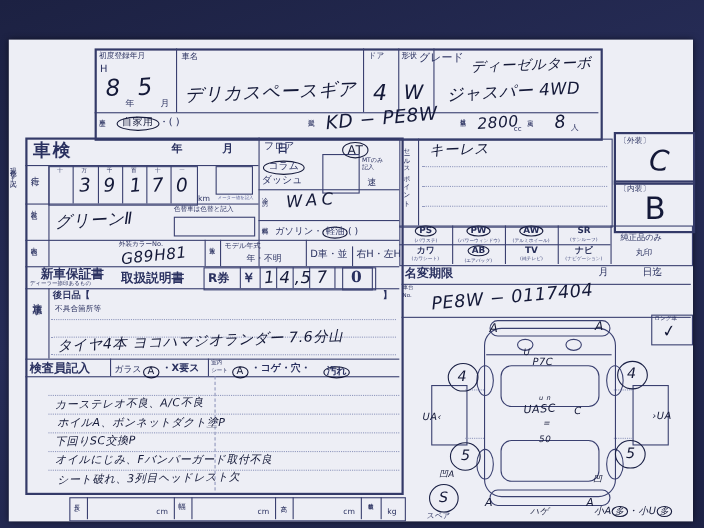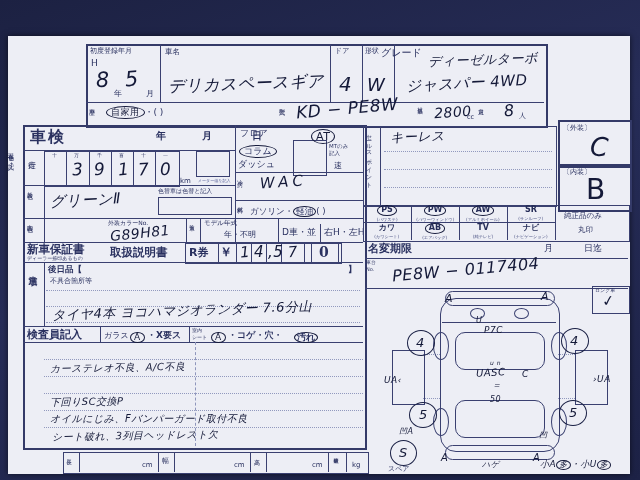--- a/index.html
+++ b/index.html
@@ -140,21 +140,21 @@
   <div class="c lbl vert" style="left:19px;top:184px;font-size:6px;height:20px">内装色</div>
   <div class="c lbl" style="left:100px;top:184px;font-size:6px">外装カラーNo.</div>
   <div class="c hw" style="left:102px;top:190px;font-size:14px;transform:rotate(-6deg)">G89H81</div>
   <div class="vl" style="left:178px;top:182px;height:24px"></div>
   <div class="vl" style="left:192px;top:182px;height:24px"></div>
   <div class="c lbl vert" style="left:181px;top:184px;font-size:5px;height:20px">輸入車</div>
   <div class="c lbl" style="left:196px;top:184px;font-size:6.5px">モデル年式</div>
   <div class="c lbl" style="left:216px;top:195px;font-size:8px">年・不明</div>
   <div class="vl" style="left:270px;top:182px;height:24px"></div>
 
-  <div class="c lbl b" style="left:19px;top:208px;font-size:11.5px">新車保証書</div>
+  <div class="c lbl b" style="left:29px;top:208px;font-size:11.5px">新車保証書</div>
   <div class="c lbl" style="left:19px;top:220px;font-size:5px">ディーラー捺印あるもの</div>
   <div class="c lbl b" style="left:102px;top:211px;font-size:11.5px">取扱説明書</div>
   <div class="bx" style="left:177px;top:207px;width:155px;height:19px"></div>
   <div class="vl" style="left:210px;top:207px;height:19px"></div>
   <div class="vl" style="left:228px;top:207px;height:19px"></div>
   <div class="vl" style="left:243px;top:207px;height:19px"></div>
   <div class="vl" style="left:258px;top:207px;height:19px"></div>
   <div class="vl" style="left:273px;top:207px;height:19px"></div>
   <div class="vl" style="left:296px;top:207px;height:19px"></div>
   <div class="c lbl b" style="left:181px;top:211px;font-size:11px">R券</div>
@@ -187,20 +187,21 @@
   <div class="c lbl b" style="left:220px;top:295px;font-size:9px">・コゲ・穴・</div>
   <div class="c" style="left:286px;top:291px"><span class="circ lbl b" style="font-size:9px;padding:0 2px">汚れ</span></div>
 
   <div class="dashv" style="left:187px;top:306px;height:104px"></div>
   <div class="dot" style="left:36px;top:323px;width:319px"></div>
   <div class="dot" style="left:36px;top:340px;width:319px"></div>
   <div class="dot" style="left:36px;top:357px;width:319px"></div>
   <div class="dot" style="left:36px;top:374px;width:319px"></div>
   <div class="dot" style="left:36px;top:391px;width:319px"></div>
   <div class="c hw" style="left:42px;top:327px;font-size:10px;transform:rotate(-1deg)">カーステレオ不良、A/C不良</div>
+  <div class="c hw" style="left:44px;top:344px;font-size:10px">ホイルA、ボンネットダクト塗P</div>
   <div class="c hw" style="left:42px;top:361px;font-size:10px;transform:rotate(-1deg)">下回りSC交換P</div>
   <div class="c hw" style="left:42px;top:378px;font-size:10px">オイルにじみ、Fバンパーガード取付不良</div>
   <div class="c hw" style="left:44px;top:395px;font-size:10px;transform:rotate(-1deg)">シート破れ、3列目ヘッドレスト欠</div>
 
   <div class="bx" style="left:55px;top:416px;width:304px;height:20px"></div>
   <div class="vl" style="left:71px;top:416px;height:20px"></div>
   <div class="vl" style="left:150px;top:416px;height:20px"></div>
   <div class="vl" style="left:166px;top:416px;height:20px"></div>
   <div class="vl" style="left:242px;top:416px;height:20px"></div>
   <div class="vl" style="left:258px;top:416px;height:20px"></div>

